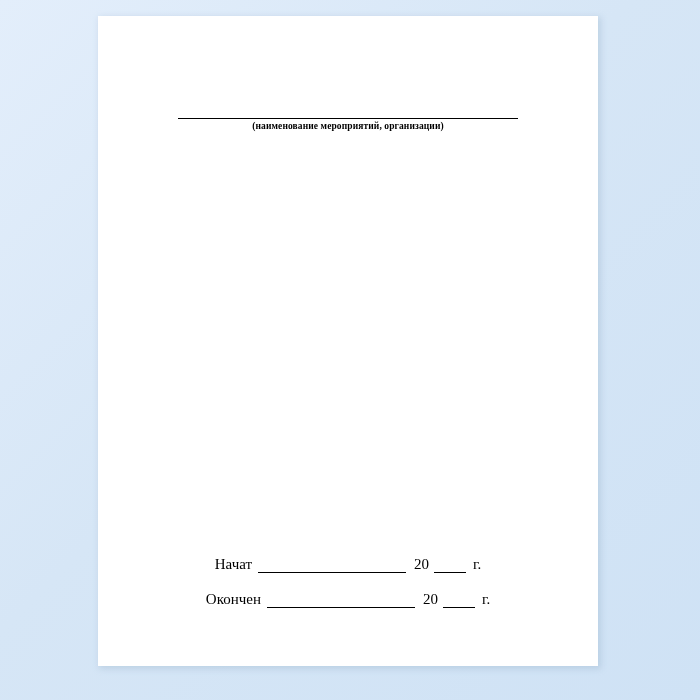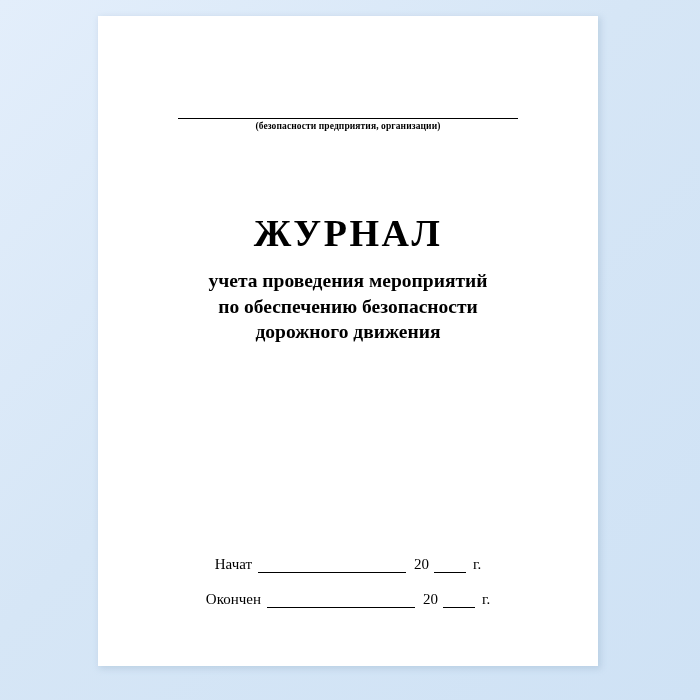--- a/index.html
+++ b/index.html
@@ -124,31 +124,23 @@
 </head>
 <body>
 
 <div class="stage">
   <div class="page-shadow"></div>
 
   <div class="page">
 
     <div class="org-block">
       <div class="org-rule"></div>
-      <div class="org-caption">(безопасности предприятия, организации)</div>
+      <div class="org-caption">(наименование мероприятий, организации)</div>
     </div>
 
-    <div class="title-block">
-      <div class="main-title">ЖУРНАЛ</div>
-      <div class="subtitle">
-        <div>учета проведения мероприятий</div>
-        <div>по обеспечению безопасности</div>
-        <div>дорожного движения</div>
-      </div>
-    </div>
 
     <div class="footer-block">
 
       <div class="field-row">
         <span class="field-label">Начат</span>
         <span class="rule-long"></span>
         <span class="year-text">20</span>
         <span class="rule-short"></span>
         <span class="gsuffix">г.</span>
       </div>

